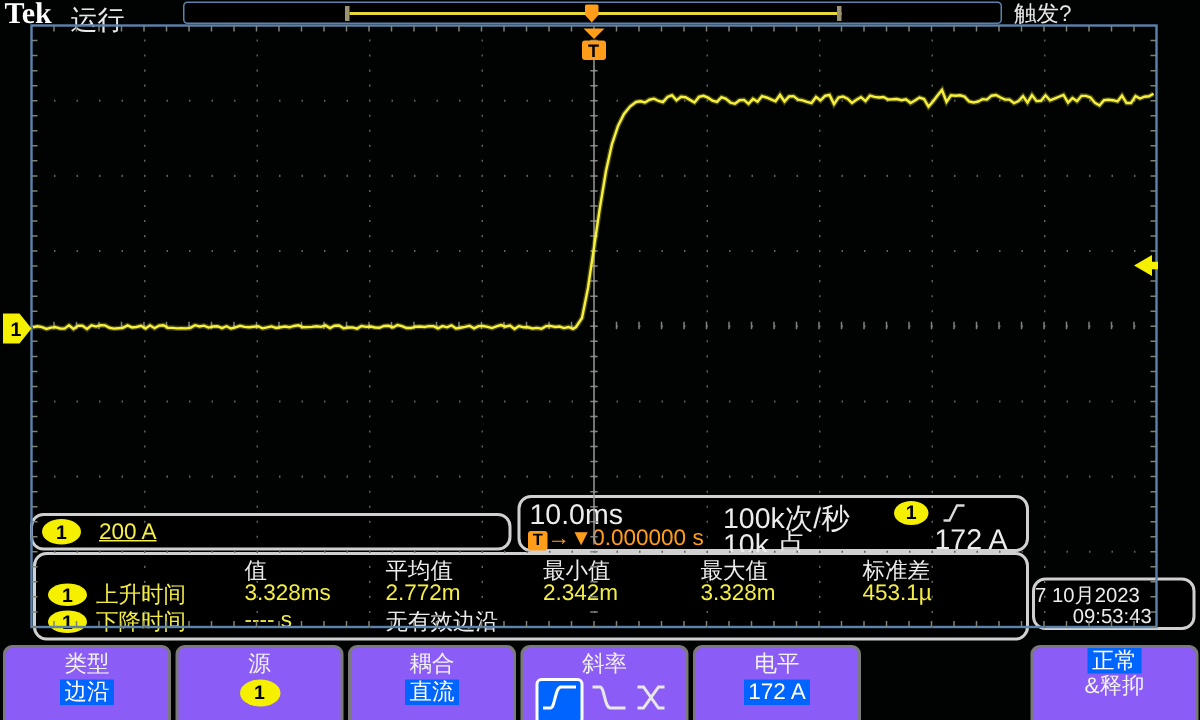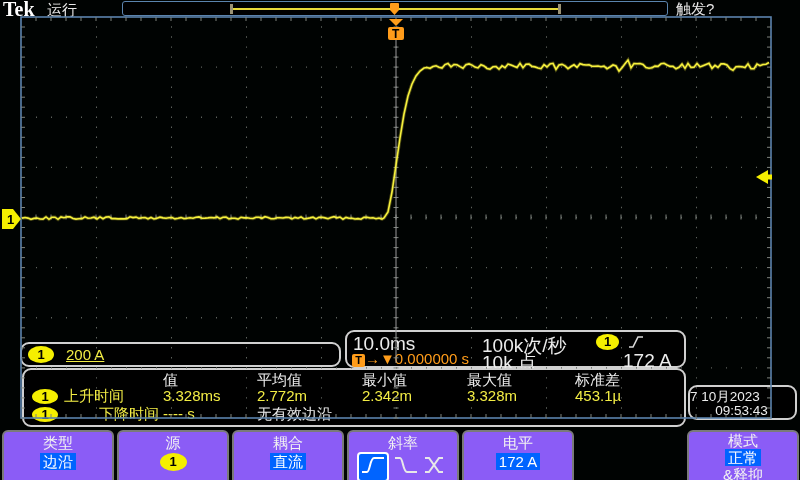--- a/index.html
+++ b/index.html
@@ -3,21 +3,21 @@
 <meta charset="utf-8">
 <style>
   * { margin:0; padding:0; box-sizing:border-box; }
   html,body { width:800px; height:480px; background:#000302; overflow:hidden;
     font-family:"Liberation Sans", sans-serif; }
   #screen { position:relative; width:800px; height:480px; background:#000302; }
 
   
   .brand { position:absolute; left:3px; top:-2px; color:#fff;
     font-family:"Liberation Serif", serif; font-weight:bold; font-size:20px; }
-  .runstate { position:absolute; left:47px; top:1px; color:#e8e8e8; font-size:15px; }
+  .runstate { position:absolute; left:47px; top:1px; color:#e8e8e8; font-size:18px; }
   .trigstate { position:absolute; left:676px; top:0px; color:#e8e8e8; font-size:15px; }
   .acqbar { position:absolute; left:122px; top:1px; width:546px; height:15px;
     border:1px solid #5b83ad; border-radius:3px; background:#000; }
   .acq-wave { position:absolute; left:110px; top:6px; width:328px; height:2px; background:#e8d93a; }
   .acq-br { position:absolute; top:2px; width:3px; height:10px; background:#9b9274; }
 
   
   .robox { position:absolute; background:#000; border:2px solid #d0d0d0; border-radius:9px; z-index:1; }
   .abs { position:absolute; white-space:nowrap; }
   .wt { color:#ececec; font-size:19px; }
@@ -88,21 +88,21 @@
 
     <span class="badge abs" style="left:8px; top:19px; width:26px; height:15px; line-height:15px;">1</span>
     <span class="meas-cell yt" style="left:40px;  top:17px;">上升时间</span>
     <span class="meas-cell yt" style="left:139px; top:17px;">3.328ms</span>
     <span class="meas-cell yt" style="left:233px; top:17px;">2.772m</span>
     <span class="meas-cell yt" style="left:338px; top:17px;">2.342m</span>
     <span class="meas-cell yt" style="left:443px; top:17px;">3.328m</span>
     <span class="meas-cell yt" style="left:551px; top:17px;">453.1µ</span>
 
     <span class="badge abs" style="left:8px; top:37px; width:26px; height:15px; line-height:15px;">1</span>
-    <span class="meas-cell yt" style="left:40px;  top:35px;margin-left:35px;">下降时间</span>
+    <span class="meas-cell yt" style="left:40px;  top:35px;">下降时间</span>
     <span class="meas-cell yt" style="left:139px; top:35px;">---- s</span>
     <span class="meas-cell wt" style="left:233px; top:35px;">无有效边沿</span>
   </div>
 
   <div class="robox" style="left:688px; top:385px; width:109px; height:35px;">
     <div class="dt abs" style="left:0; top:1px; width:103px; text-align:left;">7 10月2023</div>
     <div class="dt abs" style="left:0; top:16px; width:103px;">09:53:43</div>
   </div>
 
   <div class="mbtn" style="left:2px;">
@@ -129,21 +129,20 @@
       <span><svg width="26" height="22" viewBox="0 0 26 22">
             <path d="M2,18 H6 L16,4 H20 M2,4 H6 L16,18 H20" stroke="#e8e8e8" stroke-width="2" fill="none"></path>
           </svg></span>
     </div>
   </div>
   <div class="mbtn" style="left:462px;">
     <div class="mlabel">电平</div>
     <span class="mval-blue">172 A</span>
   </div>
   <div class="mbtn" style="left:687px;">
-    <div class="mlabel" style="margin-top:0;">模式</div>
     <span class="mval-blue" style="margin-top:0;">正常</span>
     <div class="mval-white">&amp;释抑</div>
   </div>
 
   <svg id="scope-svg" width="800" height="480">
       <rect x="21" y="17" width="750" height="401" fill="none" stroke="#5b83ad" stroke-width="1.6"></rect>
       <path d="M96,27.0 h1 M96,37.0 h1 M96,47.1 h1 M96,57.1 h1 M96,67.1 h1 M96,77.2 h1 M96,87.2 h1 M96,97.2 h1 M96,107.2 h1 M96,117.3 h1 M96,127.3 h1 M96,137.3 h1 M96,147.3 h1 M96,157.4 h1 M96,167.4 h1 M96,177.4 h1 M96,187.4 h1 M96,197.5 h1 M96,207.5 h1 M96,217.5 h1 M96,227.5 h1 M96,237.6 h1 M96,247.6 h1 M96,257.6 h1 M96,267.6 h1 M96,277.7 h1 M96,287.7 h1 M96,297.7 h1 M96,307.7 h1 M96,317.7 h1 M96,327.8 h1 M96,337.8 h1 M96,347.8 h1 M96,357.8 h1 M96,367.9 h1 M96,377.9 h1 M96,387.9 h1 M96,397.9 h1 M96,408.0 h1 M96,418.0 h1 M171,27.0 h1 M171,37.0 h1 M171,47.1 h1 M171,57.1 h1 M171,67.1 h1 M171,77.2 h1 M171,87.2 h1 M171,97.2 h1 M171,107.2 h1 M171,117.3 h1 M171,127.3 h1 M171,137.3 h1 M171,147.3 h1 M171,157.4 h1 M171,167.4 h1 M171,177.4 h1 M171,187.4 h1 M171,197.5 h1 M171,207.5 h1 M171,217.5 h1 M171,227.5 h1 M171,237.6 h1 M171,247.6 h1 M171,257.6 h1 M171,267.6 h1 M171,277.7 h1 M171,287.7 h1 M171,297.7 h1 M171,307.7 h1 M171,317.7 h1 M171,327.8 h1 M171,337.8 h1 M171,347.8 h1 M171,357.8 h1 M171,367.9 h1 M171,377.9 h1 M171,387.9 h1 M171,397.9 h1 M171,408.0 h1 M171,418.0 h1 M246,27.0 h1 M246,37.0 h1 M246,47.1 h1 M246,57.1 h1 M246,67.1 h1 M246,77.2 h1 M246,87.2 h1 M246,97.2 h1 M246,107.2 h1 M246,117.3 h1 M246,127.3 h1 M246,137.3 h1 M246,147.3 h1 M246,157.4 h1 M246,167.4 h1 M246,177.4 h1 M246,187.4 h1 M246,197.5 h1 M246,207.5 h1 M246,217.5 h1 M246,227.5 h1 M246,237.6 h1 M246,247.6 h1 M246,257.6 h1 M246,267.6 h1 M246,277.7 h1 M246,287.7 h1 M246,297.7 h1 M246,307.7 h1 M246,317.7 h1 M246,327.8 h1 M246,337.8 h1 M246,347.8 h1 M246,357.8 h1 M246,367.9 h1 M246,377.9 h1 M246,387.9 h1 M246,397.9 h1 M246,408.0 h1 M246,418.0 h1 M321,27.0 h1 M321,37.0 h1 M321,47.1 h1 M321,57.1 h1 M321,67.1 h1 M321,77.2 h1 M321,87.2 h1 M321,97.2 h1 M321,107.2 h1 M321,117.3 h1 M321,127.3 h1 M321,137.3 h1 M321,147.3 h1 M321,157.4 h1 M321,167.4 h1 M321,177.4 h1 M321,187.4 h1 M321,197.5 h1 M321,207.5 h1 M321,217.5 h1 M321,227.5 h1 M321,237.6 h1 M321,247.6 h1 M321,257.6 h1 M321,267.6 h1 M321,277.7 h1 M321,287.7 h1 M321,297.7 h1 M321,307.7 h1 M321,317.7 h1 M321,327.8 h1 M321,337.8 h1 M321,347.8 h1 M321,357.8 h1 M321,367.9 h1 M321,377.9 h1 M321,387.9 h1 M321,397.9 h1 M321,408.0 h1 M321,418.0 h1 M396,27.0 h1 M396,37.0 h1 M396,47.1 h1 M396,57.1 h1 M396,67.1 h1 M396,77.2 h1 M396,87.2 h1 M396,97.2 h1 M396,107.2 h1 M396,117.3 h1 M396,127.3 h1 M396,137.3 h1 M396,147.3 h1 M396,157.4 h1 M396,167.4 h1 M396,177.4 h1 M396,187.4 h1 M396,197.5 h1 M396,207.5 h1 M396,217.5 h1 M396,227.5 h1 M396,237.6 h1 M396,247.6 h1 M396,257.6 h1 M396,267.6 h1 M396,277.7 h1 M396,287.7 h1 M396,297.7 h1 M396,307.7 h1 M396,317.7 h1 M396,327.8 h1 M396,337.8 h1 M396,347.8 h1 M396,357.8 h1 M396,367.9 h1 M396,377.9 h1 M396,387.9 h1 M396,397.9 h1 M396,408.0 h1 M396,418.0 h1 M471,27.0 h1 M471,37.0 h1 M471,47.1 h1 M471,57.1 h1 M471,67.1 h1 M471,77.2 h1 M471,87.2 h1 M471,97.2 h1 M471,107.2 h1 M471,117.3 h1 M471,127.3 h1 M471,137.3 h1 M471,147.3 h1 M471,157.4 h1 M471,167.4 h1 M471,177.4 h1 M471,187.4 h1 M471,197.5 h1 M471,207.5 h1 M471,217.5 h1 M471,227.5 h1 M471,237.6 h1 M471,247.6 h1 M471,257.6 h1 M471,267.6 h1 M471,277.7 h1 M471,287.7 h1 M471,297.7 h1 M471,307.7 h1 M471,317.7 h1 M471,327.8 h1 M471,337.8 h1 M471,347.8 h1 M471,357.8 h1 M471,367.9 h1 M471,377.9 h1 M471,387.9 h1 M471,397.9 h1 M471,408.0 h1 M471,418.0 h1 M546,27.0 h1 M546,37.0 h1 M546,47.1 h1 M546,57.1 h1 M546,67.1 h1 M546,77.2 h1 M546,87.2 h1 M546,97.2 h1 M546,107.2 h1 M546,117.3 h1 M546,127.3 h1 M546,137.3 h1 M546,147.3 h1 M546,157.4 h1 M546,167.4 h1 M546,177.4 h1 M546,187.4 h1 M546,197.5 h1 M546,207.5 h1 M546,217.5 h1 M546,227.5 h1 M546,237.6 h1 M546,247.6 h1 M546,257.6 h1 M546,267.6 h1 M546,277.7 h1 M546,287.7 h1 M546,297.7 h1 M546,307.7 h1 M546,317.7 h1 M546,327.8 h1 M546,337.8 h1 M546,347.8 h1 M546,357.8 h1 M546,367.9 h1 M546,377.9 h1 M546,387.9 h1 M546,397.9 h1 M546,408.0 h1 M546,418.0 h1 M621,27.0 h1 M621,37.0 h1 M621,47.1 h1 M621,57.1 h1 M621,67.1 h1 M621,77.2 h1 M621,87.2 h1 M621,97.2 h1 M621,107.2 h1 M621,117.3 h1 M621,127.3 h1 M621,137.3 h1 M621,147.3 h1 M621,157.4 h1 M621,167.4 h1 M621,177.4 h1 M621,187.4 h1 M621,197.5 h1 M621,207.5 h1 M621,217.5 h1 M621,227.5 h1 M621,237.6 h1 M621,247.6 h1 M621,257.6 h1 M621,267.6 h1 M621,277.7 h1 M621,287.7 h1 M621,297.7 h1 M621,307.7 h1 M621,317.7 h1 M621,327.8 h1 M621,337.8 h1 M621,347.8 h1 M621,357.8 h1 M621,367.9 h1 M621,377.9 h1 M621,387.9 h1 M621,397.9 h1 M621,408.0 h1 M621,418.0 h1 M696,27.0 h1 M696,37.0 h1 M696,47.1 h1 M696,57.1 h1 M696,67.1 h1 M696,77.2 h1 M696,87.2 h1 M696,97.2 h1 M696,107.2 h1 M696,117.3 h1 M696,127.3 h1 M696,137.3 h1 M696,147.3 h1 M696,157.4 h1 M696,167.4 h1 M696,177.4 h1 M696,187.4 h1 M696,197.5 h1 M696,207.5 h1 M696,217.5 h1 M696,227.5 h1 M696,237.6 h1 M696,247.6 h1 M696,257.6 h1 M696,267.6 h1 M696,277.7 h1 M696,287.7 h1 M696,297.7 h1 M696,307.7 h1 M696,317.7 h1 M696,327.8 h1 M696,337.8 h1 M696,347.8 h1 M696,357.8 h1 M696,367.9 h1 M696,377.9 h1 M696,387.9 h1 M696,397.9 h1 M696,408.0 h1 M696,418.0 h1 M36.0,67.125 h1 M51.0,67.125 h1 M66.0,67.125 h1 M81.0,67.125 h1 M96.0,67.125 h1 M111.0,67.125 h1 M126.0,67.125 h1 M141.0,67.125 h1 M156.0,67.125 h1 M171.0,67.125 h1 M186.0,67.125 h1 M201.0,67.125 h1 M216.0,67.125 h1 M231.0,67.125 h1 M246.0,67.125 h1 M261.0,67.125 h1 M276.0,67.125 h1 M291.0,67.125 h1 M306.0,67.125 h1 M321.0,67.125 h1 M336.0,67.125 h1 M351.0,67.125 h1 M366.0,67.125 h1 M381.0,67.125 h1 M396.0,67.125 h1 M411.0,67.125 h1 M426.0,67.125 h1 M441.0,67.125 h1 M456.0,67.125 h1 M471.0,67.125 h1 M486.0,67.125 h1 M501.0,67.125 h1 M516.0,67.125 h1 M531.0,67.125 h1 M546.0,67.125 h1 M561.0,67.125 h1 M576.0,67.125 h1 M591.0,67.125 h1 M606.0,67.125 h1 M621.0,67.125 h1 M636.0,67.125 h1 M651.0,67.125 h1 M666.0,67.125 h1 M681.0,67.125 h1 M696.0,67.125 h1 M711.0,67.125 h1 M726.0,67.125 h1 M741.0,67.125 h1 M756.0,67.125 h1 M36.0,117.25 h1 M51.0,117.25 h1 M66.0,117.25 h1 M81.0,117.25 h1 M96.0,117.25 h1 M111.0,117.25 h1 M126.0,117.25 h1 M141.0,117.25 h1 M156.0,117.25 h1 M171.0,117.25 h1 M186.0,117.25 h1 M201.0,117.25 h1 M216.0,117.25 h1 M231.0,117.25 h1 M246.0,117.25 h1 M261.0,117.25 h1 M276.0,117.25 h1 M291.0,117.25 h1 M306.0,117.25 h1 M321.0,117.25 h1 M336.0,117.25 h1 M351.0,117.25 h1 M366.0,117.25 h1 M381.0,117.25 h1 M396.0,117.25 h1 M411.0,117.25 h1 M426.0,117.25 h1 M441.0,117.25 h1 M456.0,117.25 h1 M471.0,117.25 h1 M486.0,117.25 h1 M501.0,117.25 h1 M516.0,117.25 h1 M531.0,117.25 h1 M546.0,117.25 h1 M561.0,117.25 h1 M576.0,117.25 h1 M591.0,117.25 h1 M606.0,117.25 h1 M621.0,117.25 h1 M636.0,117.25 h1 M651.0,117.25 h1 M666.0,117.25 h1 M681.0,117.25 h1 M696.0,117.25 h1 M711.0,117.25 h1 M726.0,117.25 h1 M741.0,117.25 h1 M756.0,117.25 h1 M36.0,167.375 h1 M51.0,167.375 h1 M66.0,167.375 h1 M81.0,167.375 h1 M96.0,167.375 h1 M111.0,167.375 h1 M126.0,167.375 h1 M141.0,167.375 h1 M156.0,167.375 h1 M171.0,167.375 h1 M186.0,167.375 h1 M201.0,167.375 h1 M216.0,167.375 h1 M231.0,167.375 h1 M246.0,167.375 h1 M261.0,167.375 h1 M276.0,167.375 h1 M291.0,167.375 h1 M306.0,167.375 h1 M321.0,167.375 h1 M336.0,167.375 h1 M351.0,167.375 h1 M366.0,167.375 h1 M381.0,167.375 h1 M396.0,167.375 h1 M411.0,167.375 h1 M426.0,167.375 h1 M441.0,167.375 h1 M456.0,167.375 h1 M471.0,167.375 h1 M486.0,167.375 h1 M501.0,167.375 h1 M516.0,167.375 h1 M531.0,167.375 h1 M546.0,167.375 h1 M561.0,167.375 h1 M576.0,167.375 h1 M591.0,167.375 h1 M606.0,167.375 h1 M621.0,167.375 h1 M636.0,167.375 h1 M651.0,167.375 h1 M666.0,167.375 h1 M681.0,167.375 h1 M696.0,167.375 h1 M711.0,167.375 h1 M726.0,167.375 h1 M741.0,167.375 h1 M756.0,167.375 h1 M36.0,217.5 h1 M51.0,217.5 h1 M66.0,217.5 h1 M81.0,217.5 h1 M96.0,217.5 h1 M111.0,217.5 h1 M126.0,217.5 h1 M141.0,217.5 h1 M156.0,217.5 h1 M171.0,217.5 h1 M186.0,217.5 h1 M201.0,217.5 h1 M216.0,217.5 h1 M231.0,217.5 h1 M246.0,217.5 h1 M261.0,217.5 h1 M276.0,217.5 h1 M291.0,217.5 h1 M306.0,217.5 h1 M321.0,217.5 h1 M336.0,217.5 h1 M351.0,217.5 h1 M366.0,217.5 h1 M381.0,217.5 h1 M396.0,217.5 h1 M411.0,217.5 h1 M426.0,217.5 h1 M441.0,217.5 h1 M456.0,217.5 h1 M471.0,217.5 h1 M486.0,217.5 h1 M501.0,217.5 h1 M516.0,217.5 h1 M531.0,217.5 h1 M546.0,217.5 h1 M561.0,217.5 h1 M576.0,217.5 h1 M591.0,217.5 h1 M606.0,217.5 h1 M621.0,217.5 h1 M636.0,217.5 h1 M651.0,217.5 h1 M666.0,217.5 h1 M681.0,217.5 h1 M696.0,217.5 h1 M711.0,217.5 h1 M726.0,217.5 h1 M741.0,217.5 h1 M756.0,217.5 h1 M36.0,267.625 h1 M51.0,267.625 h1 M66.0,267.625 h1 M81.0,267.625 h1 M96.0,267.625 h1 M111.0,267.625 h1 M126.0,267.625 h1 M141.0,267.625 h1 M156.0,267.625 h1 M171.0,267.625 h1 M186.0,267.625 h1 M201.0,267.625 h1 M216.0,267.625 h1 M231.0,267.625 h1 M246.0,267.625 h1 M261.0,267.625 h1 M276.0,267.625 h1 M291.0,267.625 h1 M306.0,267.625 h1 M321.0,267.625 h1 M336.0,267.625 h1 M351.0,267.625 h1 M366.0,267.625 h1 M381.0,267.625 h1 M396.0,267.625 h1 M411.0,267.625 h1 M426.0,267.625 h1 M441.0,267.625 h1 M456.0,267.625 h1 M471.0,267.625 h1 M486.0,267.625 h1 M501.0,267.625 h1 M516.0,267.625 h1 M531.0,267.625 h1 M546.0,267.625 h1 M561.0,267.625 h1 M576.0,267.625 h1 M591.0,267.625 h1 M606.0,267.625 h1 M621.0,267.625 h1 M636.0,267.625 h1 M651.0,267.625 h1 M666.0,267.625 h1 M681.0,267.625 h1 M696.0,267.625 h1 M711.0,267.625 h1 M726.0,267.625 h1 M741.0,267.625 h1 M756.0,267.625 h1 M36.0,317.75 h1 M51.0,317.75 h1 M66.0,317.75 h1 M81.0,317.75 h1 M96.0,317.75 h1 M111.0,317.75 h1 M126.0,317.75 h1 M141.0,317.75 h1 M156.0,317.75 h1 M171.0,317.75 h1 M186.0,317.75 h1 M201.0,317.75 h1 M216.0,317.75 h1 M231.0,317.75 h1 M246.0,317.75 h1 M261.0,317.75 h1 M276.0,317.75 h1 M291.0,317.75 h1 M306.0,317.75 h1 M321.0,317.75 h1 M336.0,317.75 h1 M351.0,317.75 h1 M366.0,317.75 h1 M381.0,317.75 h1 M396.0,317.75 h1 M411.0,317.75 h1 M426.0,317.75 h1 M441.0,317.75 h1 M456.0,317.75 h1 M471.0,317.75 h1 M486.0,317.75 h1 M501.0,317.75 h1 M516.0,317.75 h1 M531.0,317.75 h1 M546.0,317.75 h1 M561.0,317.75 h1 M576.0,317.75 h1 M591.0,317.75 h1 M606.0,317.75 h1 M621.0,317.75 h1 M636.0,317.75 h1 M651.0,317.75 h1 M666.0,317.75 h1 M681.0,317.75 h1 M696.0,317.75 h1 M711.0,317.75 h1 M726.0,317.75 h1 M741.0,317.75 h1 M756.0,317.75 h1 M36.0,367.875 h1 M51.0,367.875 h1 M66.0,367.875 h1 M81.0,367.875 h1 M96.0,367.875 h1 M111.0,367.875 h1 M126.0,367.875 h1 M141.0,367.875 h1 M156.0,367.875 h1 M171.0,367.875 h1 M186.0,367.875 h1 M201.0,367.875 h1 M216.0,367.875 h1 M231.0,367.875 h1 M246.0,367.875 h1 M261.0,367.875 h1 M276.0,367.875 h1 M291.0,367.875 h1 M306.0,367.875 h1 M321.0,367.875 h1 M336.0,367.875 h1 M351.0,367.875 h1 M366.0,367.875 h1 M381.0,367.875 h1 M396.0,367.875 h1 M411.0,367.875 h1 M426.0,367.875 h1 M441.0,367.875 h1 M456.0,367.875 h1 M471.0,367.875 h1 M486.0,367.875 h1 M501.0,367.875 h1 M516.0,367.875 h1 M531.0,367.875 h1 M546.0,367.875 h1 M561.0,367.875 h1 M576.0,367.875 h1 M591.0,367.875 h1 M606.0,367.875 h1 M621.0,367.875 h1 M636.0,367.875 h1 M651.0,367.875 h1 M666.0,367.875 h1 M681.0,367.875 h1 M696.0,367.875 h1 M711.0,367.875 h1 M726.0,367.875 h1 M741.0,367.875 h1 M756.0,367.875 h1 " stroke="#5c615c" stroke-width="1.4" fill="none"></path>
       <path d="M36.0,214.5 v5 M51.0,214.5 v5 M66.0,214.5 v5 M81.0,214.5 v5 M96.0,214.5 v5 M111.0,214.5 v5 M126.0,214.5 v5 M141.0,214.5 v5 M156.0,214.5 v5 M171.0,214.5 v5 M186.0,214.5 v5 M201.0,214.5 v5 M216.0,214.5 v5 M231.0,214.5 v5 M246.0,214.5 v5 M261.0,214.5 v5 M276.0,214.5 v5 M291.0,214.5 v5 M306.0,214.5 v5 M321.0,214.5 v5 M336.0,214.5 v5 M351.0,214.5 v5 M366.0,214.5 v5 M381.0,214.5 v5 M396.0,214.5 v5 M411.0,214.5 v5 M426.0,214.5 v5 M441.0,214.5 v5 M456.0,214.5 v5 M471.0,214.5 v5 M486.0,214.5 v5 M501.0,214.5 v5 M516.0,214.5 v5 M531.0,214.5 v5 M546.0,214.5 v5 M561.0,214.5 v5 M576.0,214.5 v5 M591.0,214.5 v5 M606.0,214.5 v5 M621.0,214.5 v5 M636.0,214.5 v5 M651.0,214.5 v5 M666.0,214.5 v5 M681.0,214.5 v5 M696.0,214.5 v5 M711.0,214.5 v5 M726.0,214.5 v5 M741.0,214.5 v5 M756.0,214.5 v5 M393.5,27.0 h5 M393.5,37.0 h5 M393.5,47.1 h5 M393.5,57.1 h5 M393.5,67.1 h5 M393.5,77.2 h5 M393.5,87.2 h5 M393.5,97.2 h5 M393.5,107.2 h5 M393.5,117.3 h5 M393.5,127.3 h5 M393.5,137.3 h5 M393.5,147.3 h5 M393.5,157.4 h5 M393.5,167.4 h5 M393.5,177.4 h5 M393.5,187.4 h5 M393.5,197.5 h5 M393.5,207.5 h5 M393.5,217.5 h5 M393.5,227.5 h5 M393.5,237.6 h5 M393.5,247.6 h5 M393.5,257.6 h5 M393.5,267.6 h5 M393.5,277.7 h5 M393.5,287.7 h5 M393.5,297.7 h5 M393.5,307.7 h5 M393.5,317.7 h5 M393.5,327.8 h5 M393.5,337.8 h5 M393.5,347.8 h5 M393.5,357.8 h5 M393.5,367.9 h5 M393.5,377.9 h5 M393.5,387.9 h5 M393.5,397.9 h5 M393.5,408.0 h5 M393.5,418.0 h5 M36.0,17 v4 M36.0,414 v4 M51.0,17 v4 M51.0,414 v4 M66.0,17 v4 M66.0,414 v4 M81.0,17 v4 M81.0,414 v4 M96.0,17 v4 M96.0,414 v4 M111.0,17 v4 M111.0,414 v4 M126.0,17 v4 M126.0,414 v4 M141.0,17 v4 M141.0,414 v4 M156.0,17 v4 M156.0,414 v4 M171.0,17 v4 M171.0,414 v4 M186.0,17 v4 M186.0,414 v4 M201.0,17 v4 M201.0,414 v4 M216.0,17 v4 M216.0,414 v4 M231.0,17 v4 M231.0,414 v4 M246.0,17 v4 M246.0,414 v4 M261.0,17 v4 M261.0,414 v4 M276.0,17 v4 M276.0,414 v4 M291.0,17 v4 M291.0,414 v4 M306.0,17 v4 M306.0,414 v4 M321.0,17 v4 M321.0,414 v4 M336.0,17 v4 M336.0,414 v4 M351.0,17 v4 M351.0,414 v4 M366.0,17 v4 M366.0,414 v4 M381.0,17 v4 M381.0,414 v4 M396.0,17 v4 M396.0,414 v4 M411.0,17 v4 M411.0,414 v4 M426.0,17 v4 M426.0,414 v4 M441.0,17 v4 M441.0,414 v4 M456.0,17 v4 M456.0,414 v4 M471.0,17 v4 M471.0,414 v4 M486.0,17 v4 M486.0,414 v4 M501.0,17 v4 M501.0,414 v4 M516.0,17 v4 M516.0,414 v4 M531.0,17 v4 M531.0,414 v4 M546.0,17 v4 M546.0,414 v4 M561.0,17 v4 M561.0,414 v4 M576.0,17 v4 M576.0,414 v4 M591.0,17 v4 M591.0,414 v4 M606.0,17 v4 M606.0,414 v4 M621.0,17 v4 M621.0,414 v4 M636.0,17 v4 M636.0,414 v4 M651.0,17 v4 M651.0,414 v4 M666.0,17 v4 M666.0,414 v4 M681.0,17 v4 M681.0,414 v4 M696.0,17 v4 M696.0,414 v4 M711.0,17 v4 M711.0,414 v4 M726.0,17 v4 M726.0,414 v4 M741.0,17 v4 M741.0,414 v4 M756.0,17 v4 M756.0,414 v4 M21,27.0 h4 M767,27.0 h4 M21,37.0 h4 M767,37.0 h4 M21,47.1 h4 M767,47.1 h4 M21,57.1 h4 M767,57.1 h4 M21,67.1 h4 M767,67.1 h4 M21,77.2 h4 M767,77.2 h4 M21,87.2 h4 M767,87.2 h4 M21,97.2 h4 M767,97.2 h4 M21,107.2 h4 M767,107.2 h4 M21,117.3 h4 M767,117.3 h4 M21,127.3 h4 M767,127.3 h4 M21,137.3 h4 M767,137.3 h4 M21,147.3 h4 M767,147.3 h4 M21,157.4 h4 M767,157.4 h4 M21,167.4 h4 M767,167.4 h4 M21,177.4 h4 M767,177.4 h4 M21,187.4 h4 M767,187.4 h4 M21,197.5 h4 M767,197.5 h4 M21,207.5 h4 M767,207.5 h4 M21,217.5 h4 M767,217.5 h4 M21,227.5 h4 M767,227.5 h4 M21,237.6 h4 M767,237.6 h4 M21,247.6 h4 M767,247.6 h4 M21,257.6 h4 M767,257.6 h4 M21,267.6 h4 M767,267.6 h4 M21,277.7 h4 M767,277.7 h4 M21,287.7 h4 M767,287.7 h4 M21,297.7 h4 M767,297.7 h4 M21,307.7 h4 M767,307.7 h4 M21,317.7 h4 M767,317.7 h4 M21,327.8 h4 M767,327.8 h4 M21,337.8 h4 M767,337.8 h4 M21,347.8 h4 M767,347.8 h4 M21,357.8 h4 M767,357.8 h4 M21,367.9 h4 M767,367.9 h4 M21,377.9 h4 M767,377.9 h4 M21,387.9 h4 M767,387.9 h4 M21,397.9 h4 M767,397.9 h4 M21,408.0 h4 M767,408.0 h4 M21,418.0 h4 M767,418.0 h4 " stroke="#7d827d" stroke-width="1" fill="none"></path>
       <line x1="396" y1="38" x2="396" y2="363" stroke="#9a9a9a" stroke-width="1"></line>
       <path d="M22.0,218.3 L25.0,217.5 L28.0,218.1 L31.0,219.3 L34.0,218.4 L37.0,218.1 L40.0,219.0 L43.0,219.1 L46.0,216.9 L49.0,219.3 L52.0,217.2 L55.0,217.2 L58.0,219.3 L61.0,216.9 L64.0,217.7 L67.0,216.8 L70.0,216.9 L73.0,218.5 L76.0,219.1 L79.0,218.8 L82.0,218.6 L85.0,216.9 L88.0,218.3 L91.0,218.0 L94.0,217.2 L97.0,219.0 L100.0,216.9 L103.0,218.8 L106.0,217.1 L109.0,216.8 L112.0,218.6 L115.0,218.6 L118.0,218.9 L121.0,218.8 L124.0,218.9 L127.0,218.6 L130.0,216.8 L133.0,217.6 L136.0,217.1 L139.0,218.4 L142.0,217.7 L145.0,217.5 L148.0,218.8 L151.0,217.5 L154.0,219.0 L157.0,218.2 L160.0,217.2 L163.0,217.9 L166.0,218.2 L169.0,217.8 L172.0,217.5 L175.0,218.9 L178.0,218.3 L181.0,217.6 L184.0,218.6 L187.0,218.2 L190.0,217.7 L193.0,218.2 L196.0,217.3 L199.0,216.9 L202.0,218.2 L205.0,218.1 L208.0,217.9 L211.0,217.5 L214.0,217.9 L217.0,216.9 L220.0,218.7 L223.0,217.2 L226.0,217.0 L229.0,218.9 L232.0,218.3 L235.0,218.3 L238.0,219.1 L241.0,217.3 L244.0,217.9 L247.0,217.7 L250.0,218.3 L253.0,218.5 L256.0,217.3 L259.0,217.2 L262.0,218.3 L265.0,216.7 L268.0,217.4 L271.0,218.7 L274.0,218.7 L277.0,217.8 L280.0,217.7 L283.0,218.0 L286.0,217.4 L289.0,217.5 L292.0,218.9 L295.0,217.4 L298.0,218.2 L301.0,216.9 L304.0,219.0 L307.0,218.5 L310.0,217.9 L313.0,217.2 L316.0,218.9 L319.0,217.4 L322.0,217.3 L325.0,217.9 L328.0,218.7 L331.0,217.6 L334.0,216.7 L337.0,217.8 L340.0,217.0 L343.0,219.3 L346.0,217.4 L349.0,218.2 L352.0,218.2 L355.0,219.0 L358.0,218.6 L361.0,219.2 L364.0,217.4 L367.0,217.3 L370.0,218.0 L373.0,217.7 L376.0,218.7 L379.0,218.0 L382.0,219.2 L384.0,218.0 L388.0,212.0 L392.0,192.0 L396.0,165.0 L400.0,138.0 L404.0,114.0 L408.0,96.0 L412.0,84.0 L416.0,76.0 L420.0,71.0 L424.0,68.0 L427.0,67.5 L430.0,68.3 L433.0,66.5 L436.0,65.8 L439.0,67.3 L442.0,68.1 L445.0,64.6 L448.0,63.5 L451.0,66.9 L454.0,64.5 L457.0,64.8 L460.0,66.6 L463.0,68.3 L466.0,64.6 L469.0,63.9 L472.0,65.1 L475.0,67.1 L478.0,67.9 L481.0,64.8 L484.0,65.9 L487.0,68.4 L490.0,69.2 L493.0,66.8 L496.0,66.6 L499.0,69.2 L502.0,65.9 L505.0,67.8 L508.0,64.1 L511.0,65.0 L514.0,66.3 L517.0,67.5 L520.0,63.3 L523.0,67.7 L526.0,64.3 L529.0,64.1 L532.0,66.4 L535.0,66.9 L538.0,67.9 L541.0,68.7 L544.0,64.7 L547.0,67.0 L550.0,63.9 L553.0,63.3 L556.0,69.4 L559.0,65.0 L562.0,64.4 L565.0,65.8 L568.0,68.6 L571.0,66.5 L574.0,64.8 L577.0,67.4 L580.0,63.7 L583.0,64.6 L586.0,65.0 L589.0,64.7 L592.0,66.3 L595.0,66.2 L598.0,66.0 L601.0,66.8 L604.0,66.2 L607.0,68.7 L610.0,67.0 L613.0,65.0 L616.0,66.0 L619.0,71.1 L622.0,67.7 L625.0,63.7 L628.0,60.0 L631.0,67.9 L634.0,63.5 L637.0,63.8 L640.0,63.5 L643.0,64.4 L646.0,67.6 L649.0,68.3 L652.0,67.8 L655.0,66.1 L658.0,66.4 L661.0,63.8 L664.0,63.3 L667.0,65.0 L670.0,66.4 L673.0,66.4 L676.0,68.8 L679.0,67.3 L682.0,64.1 L685.0,68.4 L688.0,63.4 L691.0,67.4 L694.0,67.2 L697.0,63.5 L700.0,66.9 L703.0,65.7 L706.0,64.5 L709.0,63.3 L712.0,68.4 L715.0,65.4 L718.0,67.5 L721.0,63.9 L724.0,63.9 L727.0,65.0 L730.0,68.6 L733.0,70.3 L736.0,66.8 L739.0,66.5 L742.0,66.8 L745.0,67.6 L748.0,63.8 L751.0,68.7 L754.0,68.7 L757.0,64.1 L760.0,65.7 L763.0,64.5 L766.0,64.2 L769.0,62.5" stroke="#f7f13d" stroke-width="3.4" opacity="0.28" fill="none"></path>

